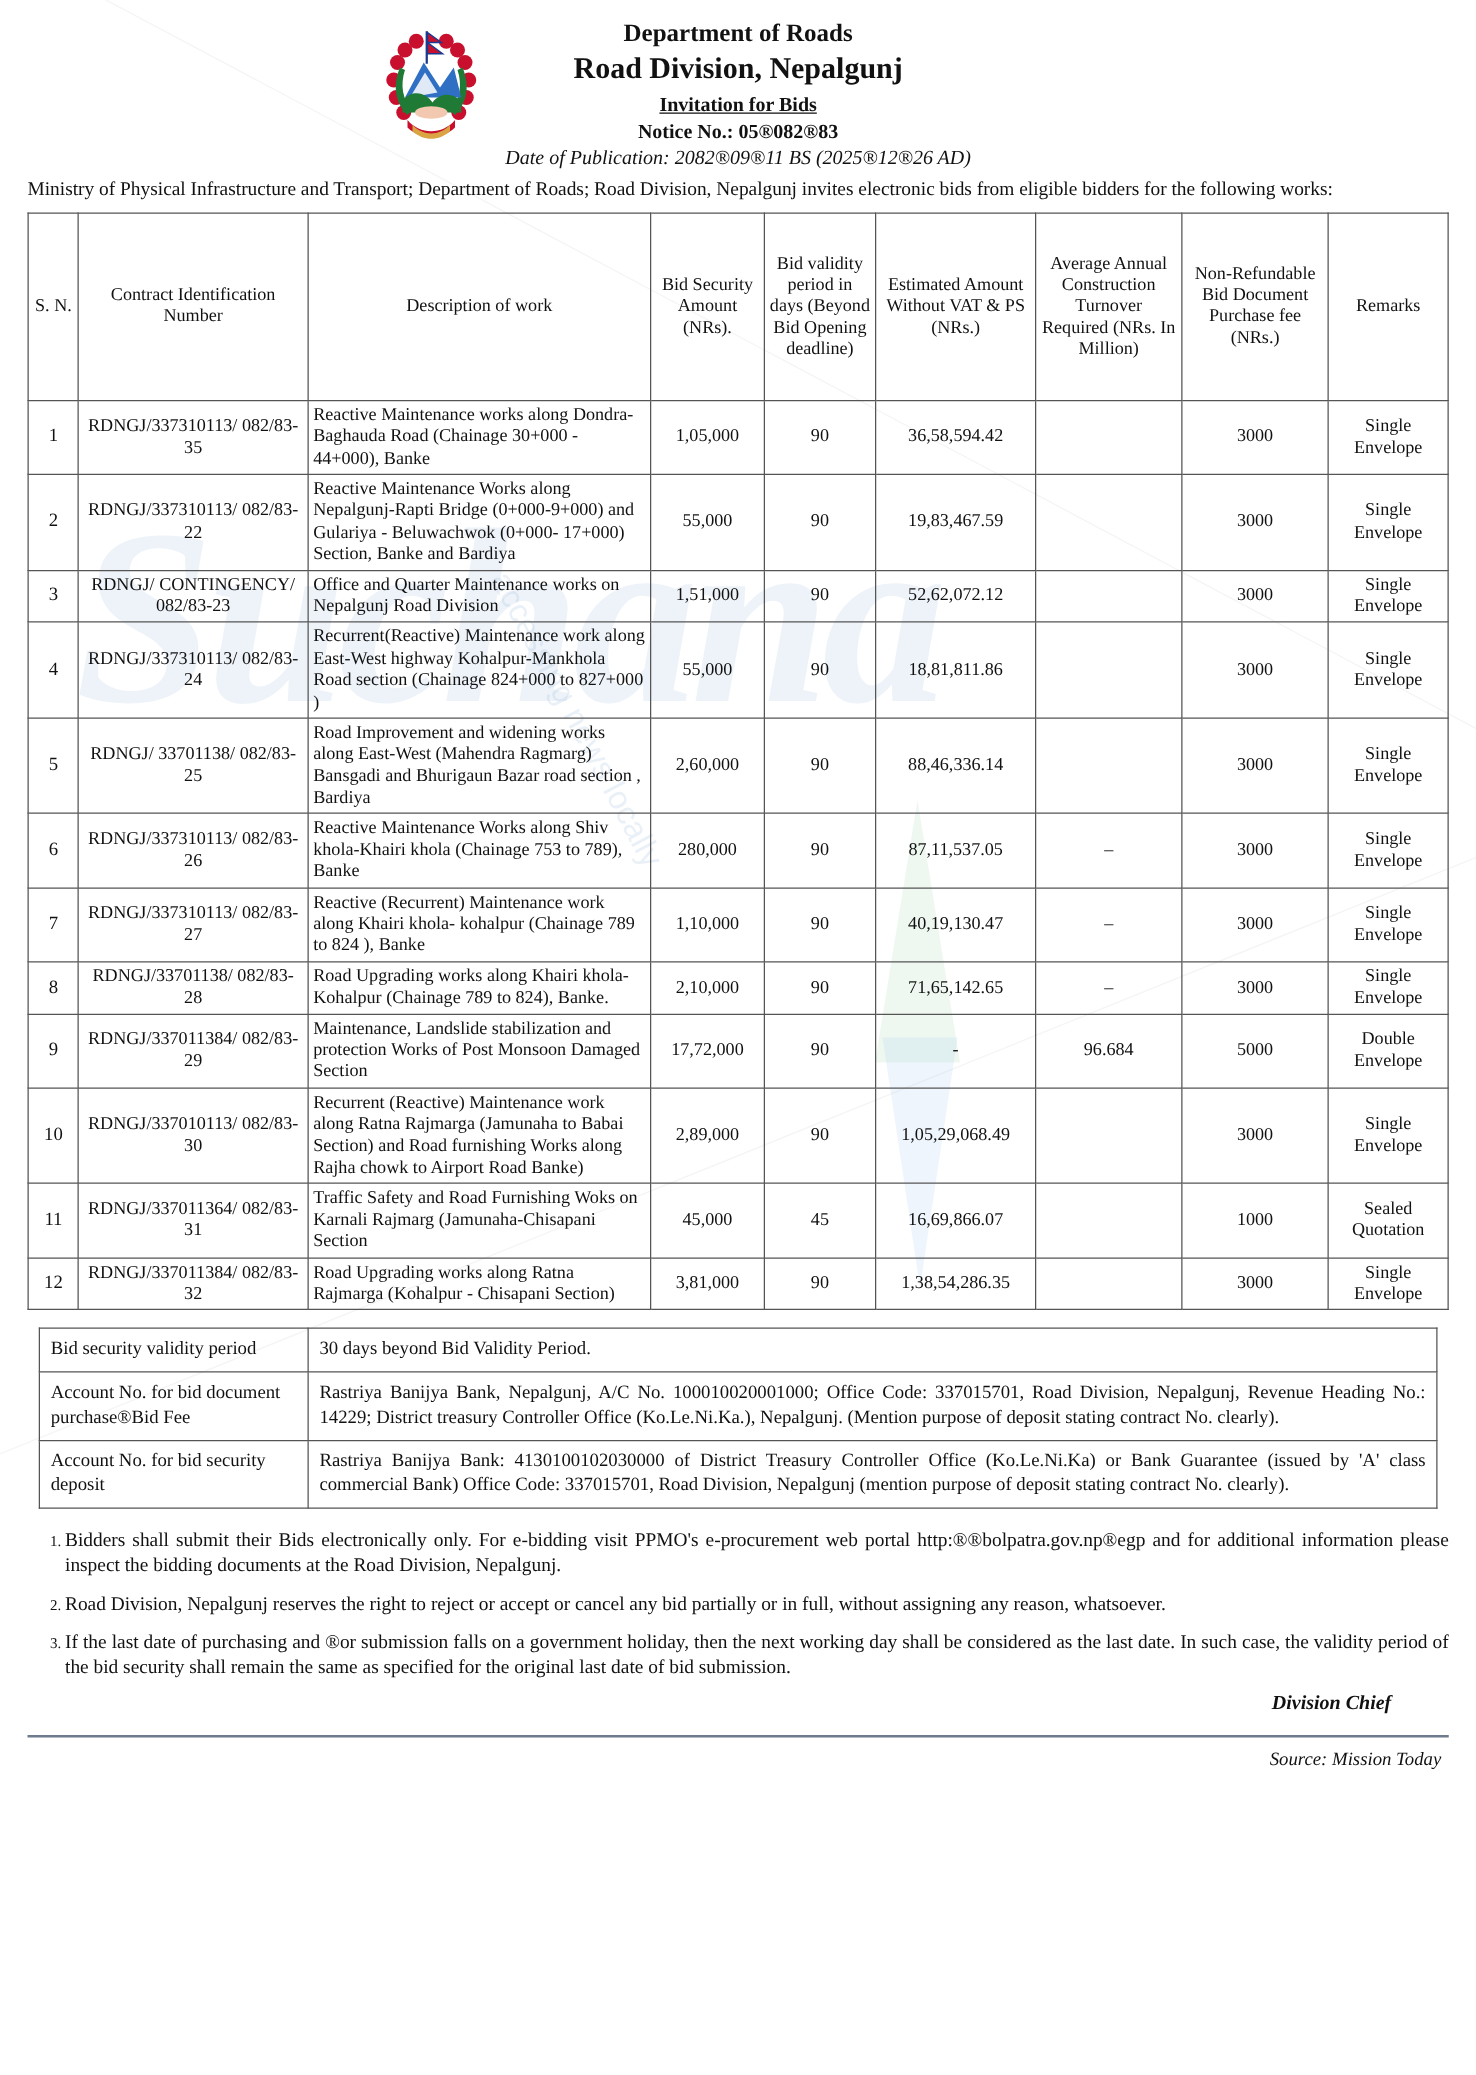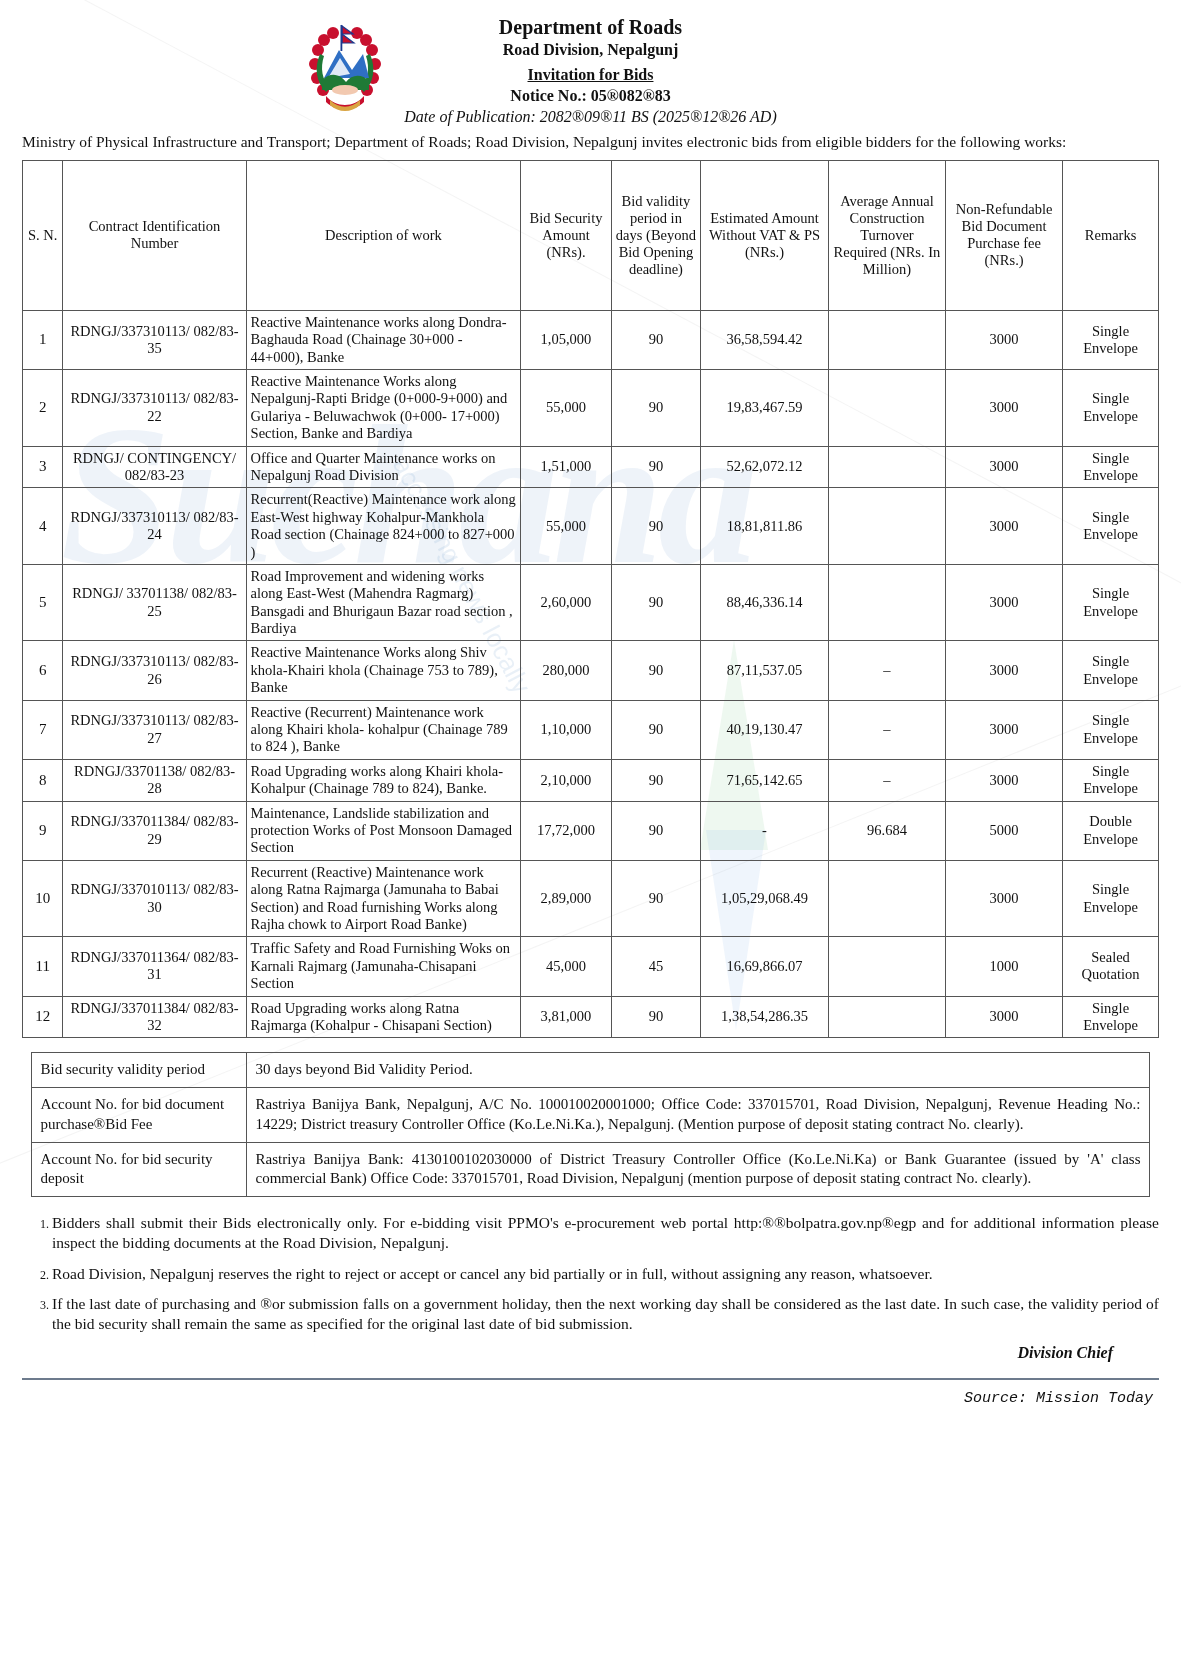--- a/index.html
+++ b/index.html
@@ -50,21 +50,21 @@
     background: rgba(150,150,150,0.10); transform: rotate(-22deg);
   }
 
   .content { position: relative; z-index: 2; }
 
   
   .header { display: flex; align-items: flex-start; justify-content: center; gap: 20px; padding-top: 6px; }
   .emblem { width: 78px; height: 100px; flex: 0 0 78px; margin-top: 4px; }
   .header-text { text-align: center; }
   .dept-title { font-size: 20px; font-weight: bold; line-height: 1.15; }
-  .dept-sub { font-size: 16px; font-weight: bold; line-height: 1.25; margin-top: 1px; }
+  .dept-sub { font-size: 24px; font-weight: bold; line-height: 1.25; margin-top: 1px; }
   .ifb { font-size: 16px; font-weight: bold; text-decoration: underline; margin-top: 6px; }
   .notice-no { font-size: 16px; font-weight: bold; margin-top: 3px; }
   .pub-date { font-size: 16px; font-style: italic; font-weight: normal; margin-top: 3px; }
 
   .intro { font-size: 15.5px; line-height: 1.28; margin-top: 6px; text-align: justify; }
 
   
   table.bids {
     width: 100%; border-collapse: collapse; margin-top: 8px;
     font-size: 14px; table-layout: fixed;
@@ -102,21 +102,21 @@
   table.info td.value { text-align: justify; line-height: 1.32; }
 
   
   ol.notes { margin: 16px 0 0 0; padding: 0 0 0 30px; }
   ol.notes li { font-size: 15.5px; line-height: 1.3; margin-bottom: 10px; text-align: justify; }
   ol.notes li::marker { font-size: 12px; }
 
   .signoff { text-align: right; font-style: italic; font-weight: bold; font-size: 16px; margin: 10px 46px 0 0; }
 
   .footer-rule { border: none; border-top: 2px solid #6d7b8d; margin: 16px 0 0 0; }
-  .source { text-align: right; font-family: Liberation Mono, monospace; font-style: italic;
+  .source { text-align: right; font-family: Liberation Serif, serif; font-style: italic;
             font-size: 15px; margin-top: 10px; padding-right: 6px; color: #111; }
 </style>
 </head>
 <body>
 
 <div class="page">
 
   <div class="wm">
     <div class="wm-diag"></div>
     <div class="wm-diag2"></div>

